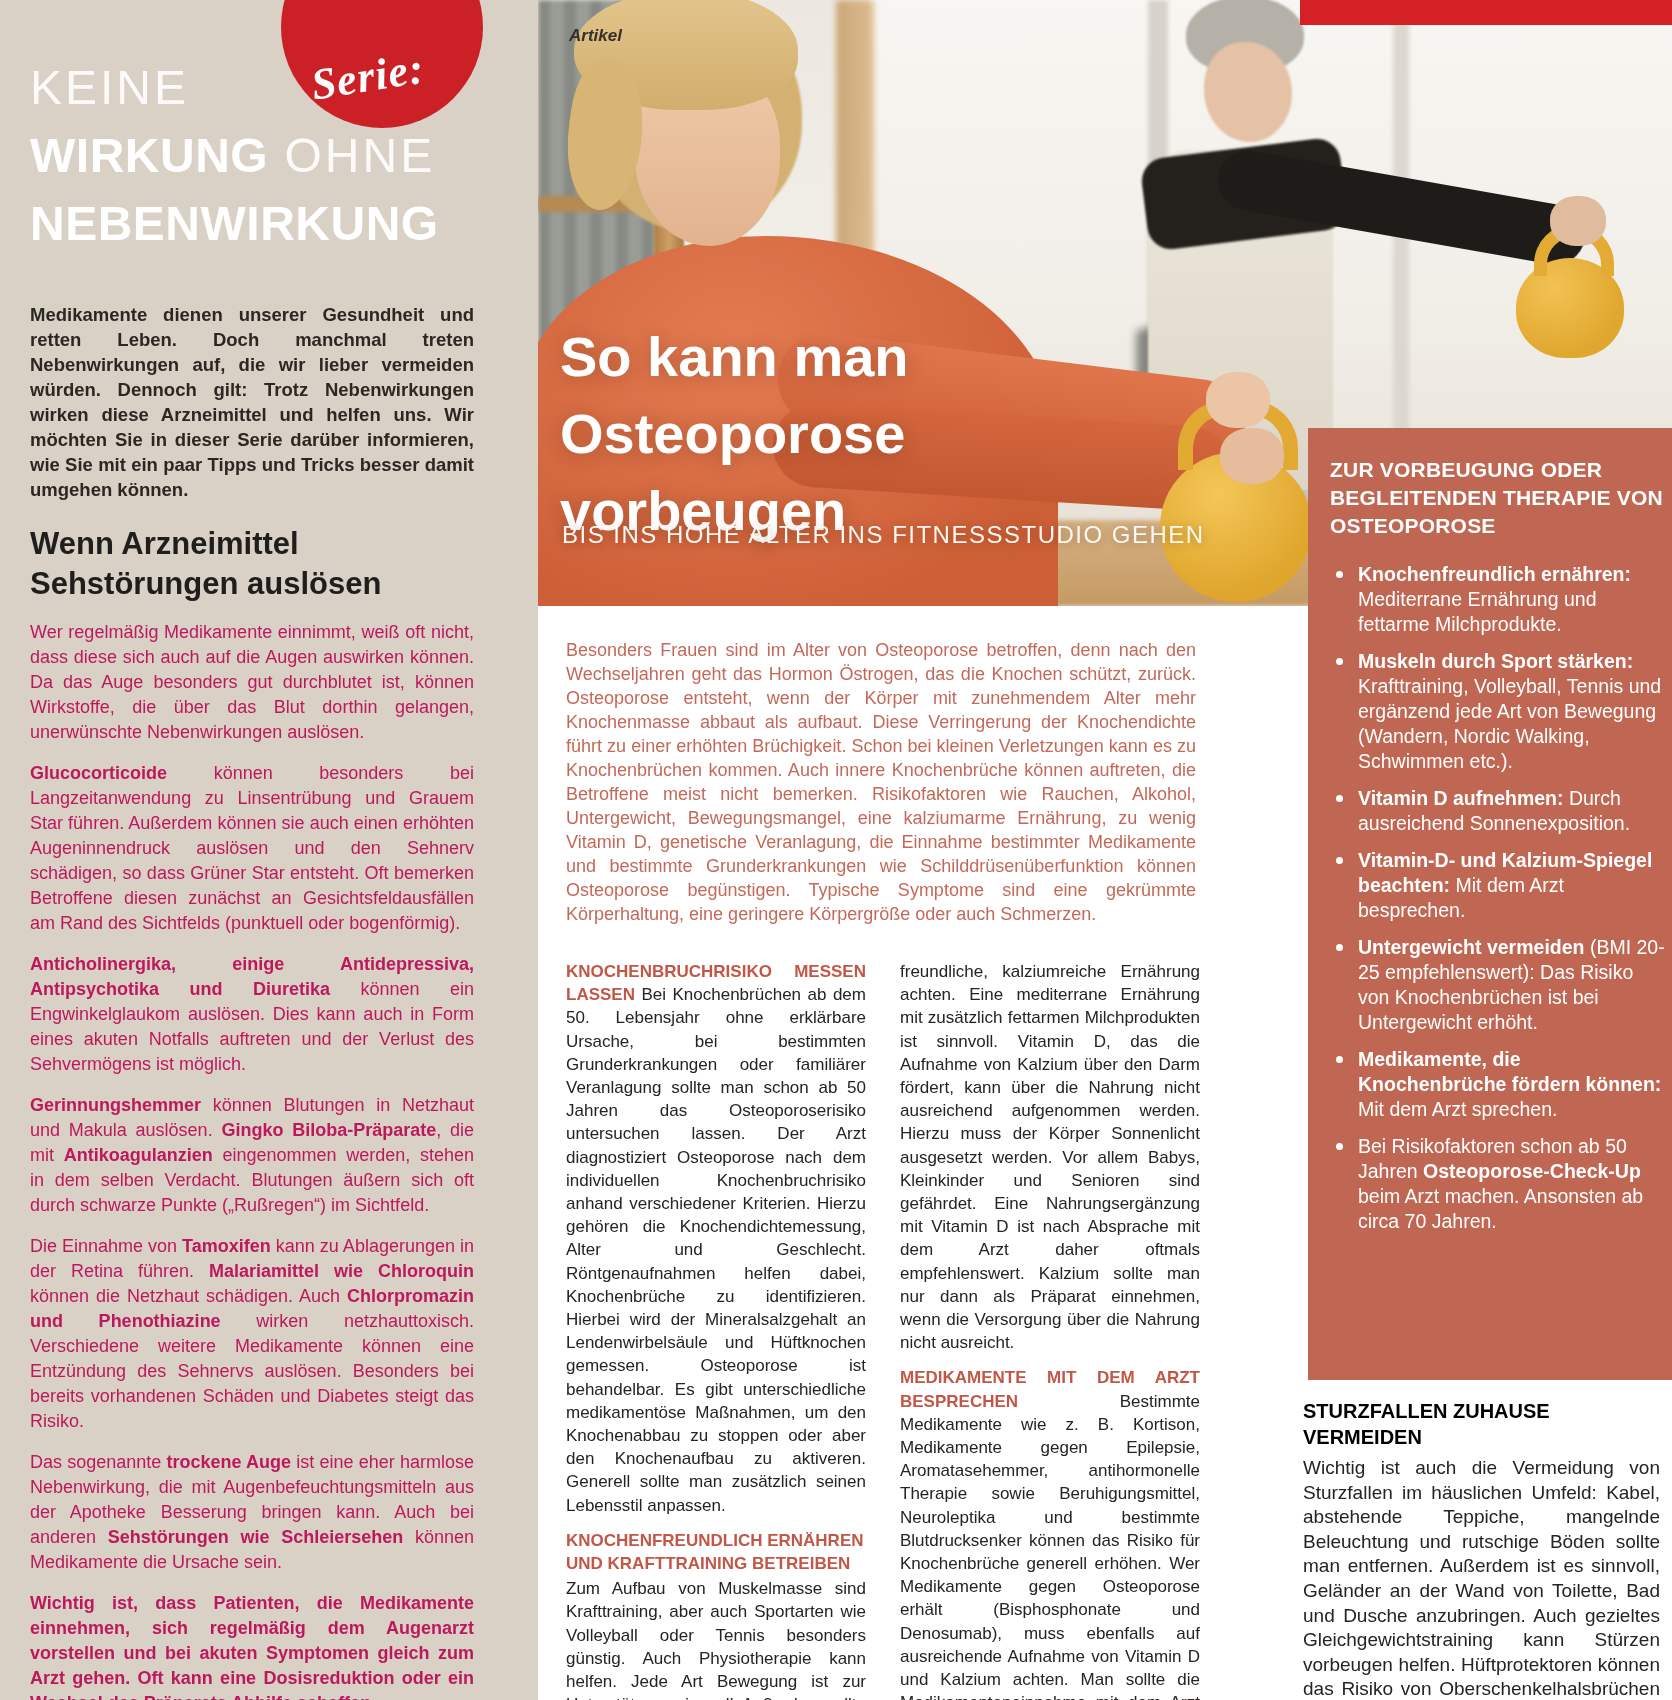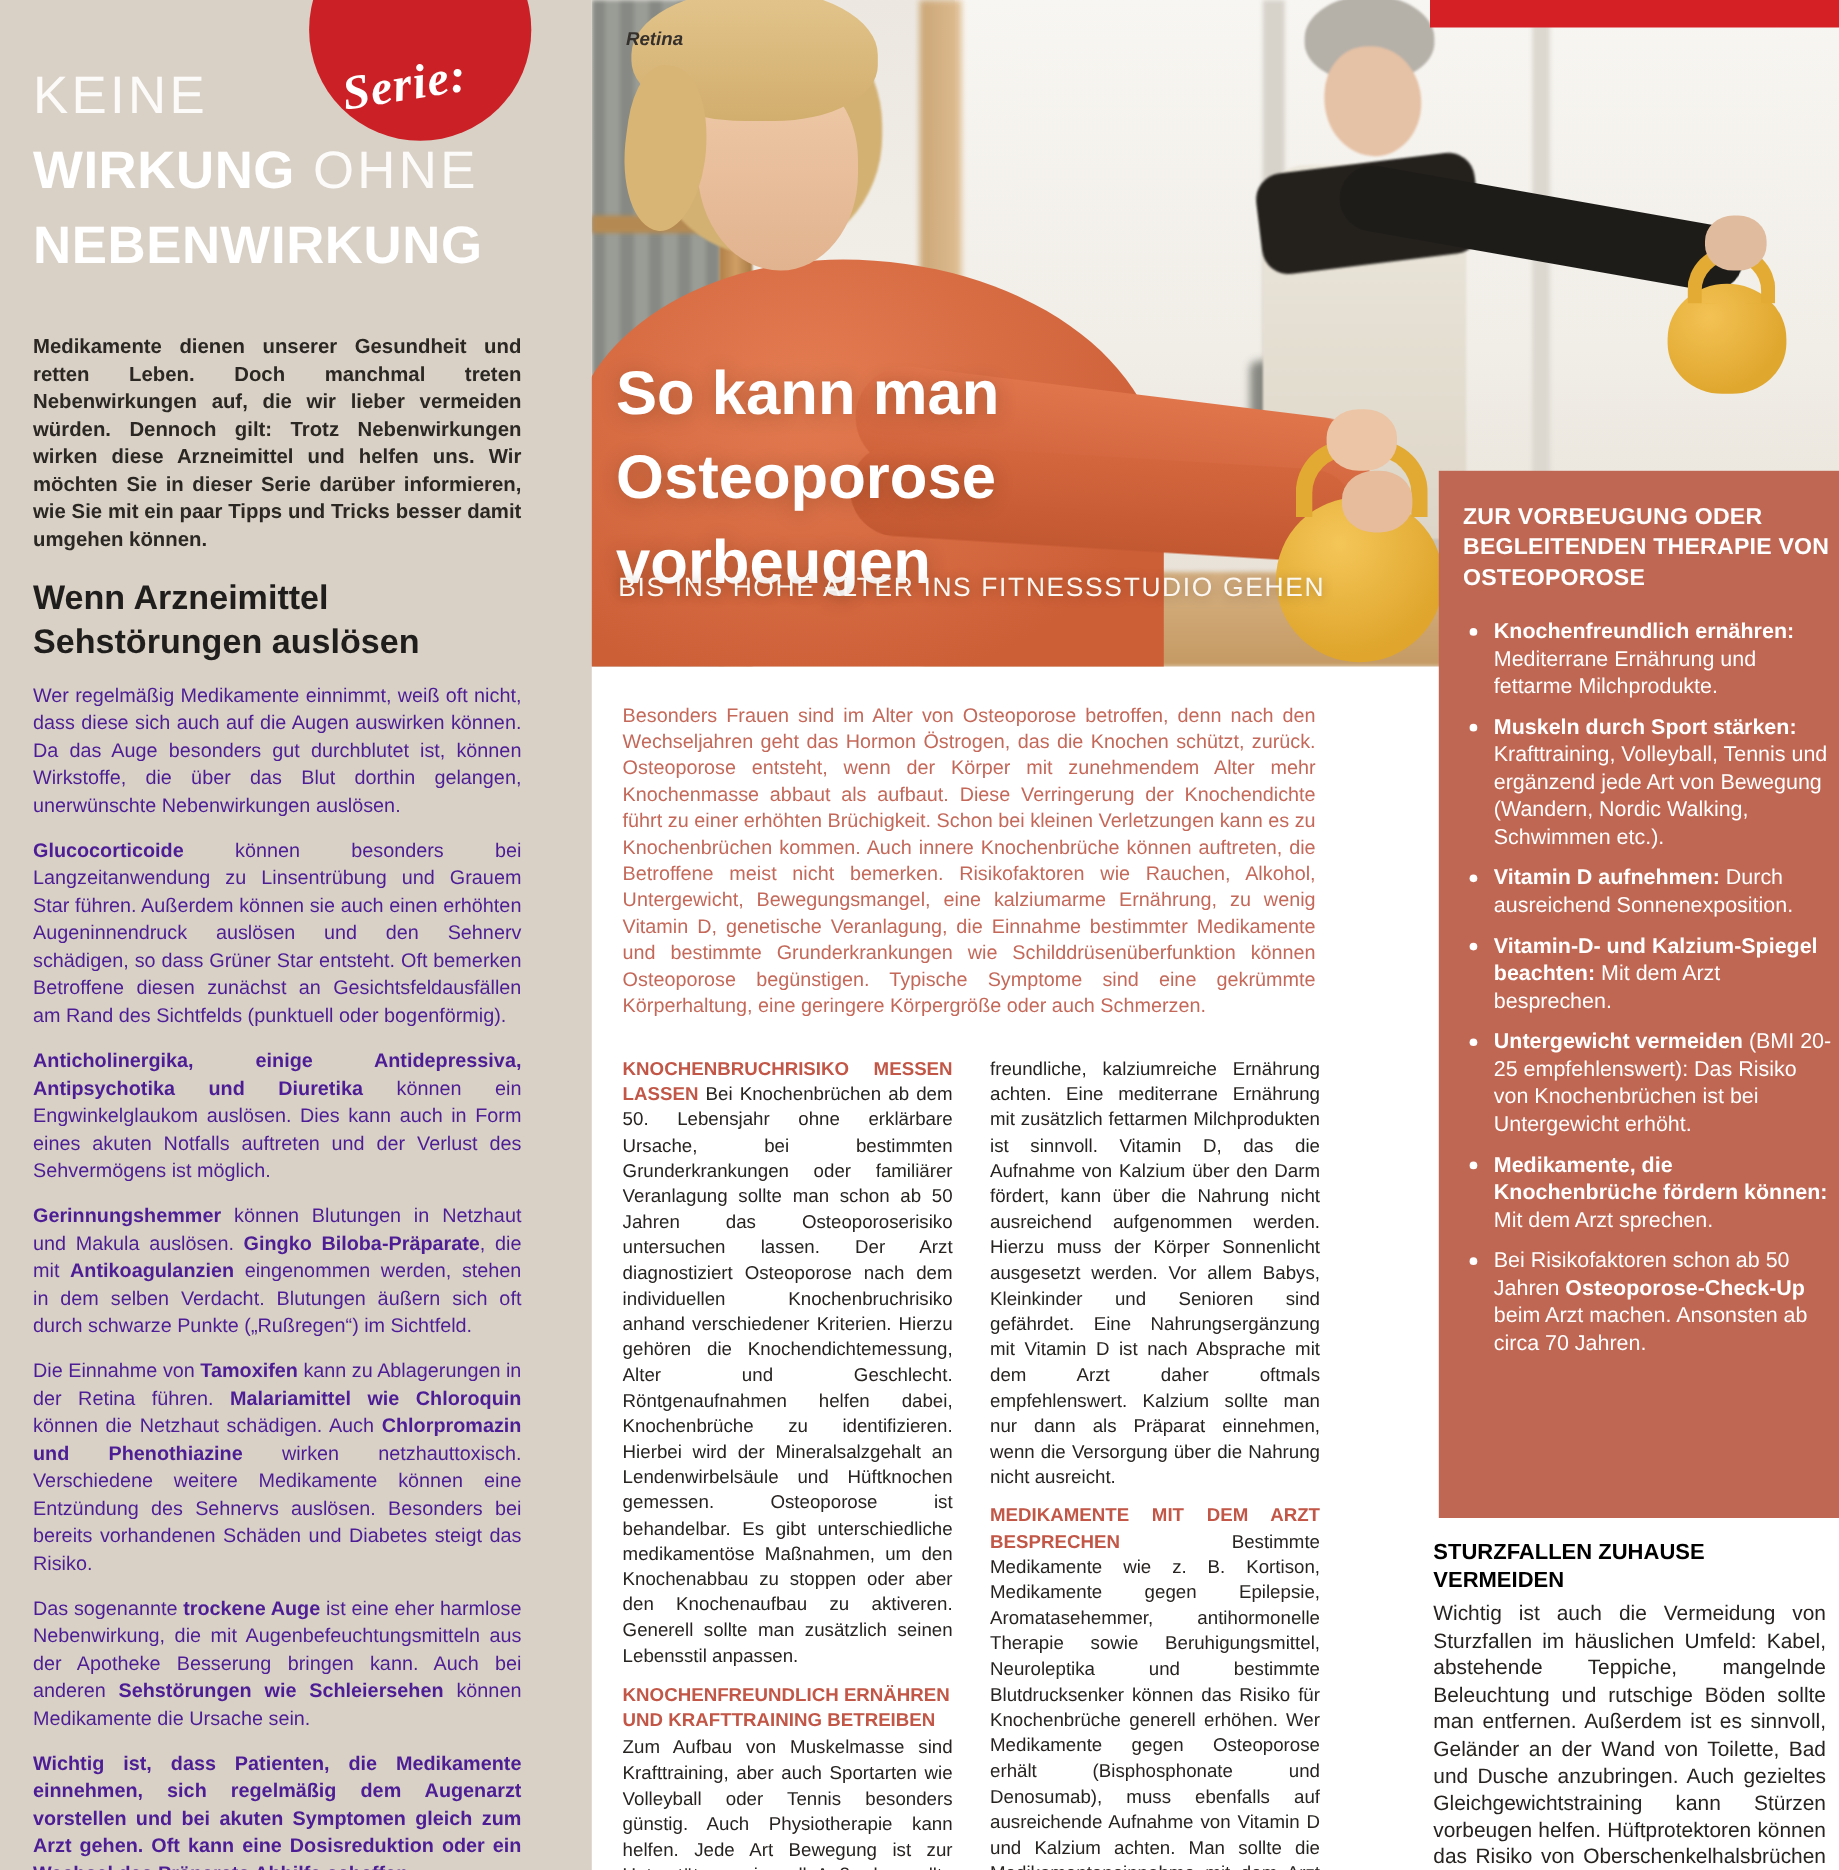--- a/index.html
+++ b/index.html
@@ -24,21 +24,21 @@
     font-family:"Liberation Serif", serif;font-style:italic;font-weight:700;
     font-size:44px;transform:rotate(-9deg);letter-spacing:1px;
   }
   .headline{color:#fff;font-size:48px;line-height:68px;font-weight:700;letter-spacing:.5px;}
   .headline .line{white-space:nowrap;}
   .headline .thin{font-weight:400;opacity:.93;letter-spacing:3px;}
   .intro{margin-top:44px;font-weight:700;font-size:18.5px;line-height:25px;
     text-align:justify;color:#2b2824;hyphens:auto;}
   .sec-head{margin-top:22px;font-size:31px;line-height:40px;font-weight:700;color:#1f1e1c;}
   .left-body .para{margin:16px 0 0;font-size:18px;line-height:25px;text-align:justify;
-    color:#4c1d95;hyphens:auto;}
+    color:#be185d;hyphens:auto;}
   .b{font-weight:700;}
 
   
   .hero{position:absolute;left:538px;top:0;width:1134px;height:606px;overflow:hidden;
     background:linear-gradient(180deg,#ece8e1,#f3f0ea 55%,#e7e0d4);}
   .hero .s{position:absolute;}
   .sc-window{left:330px;top:0;width:804px;height:525px;
     background:linear-gradient(180deg,#f8f6f2 0%,#f1eee8 60%,#e8e2d8 100%);}
   .sc-mullion1{left:610px;top:0;width:20px;height:500px;background:#d7d3cb;filter:blur(2px);}
   .sc-mullion2{left:855px;top:0;width:16px;height:460px;background:#dcd8d0;filter:blur(2px);}
@@ -189,21 +189,21 @@
   <div class="s w-arm2"></div>
   <div class="s kb1-bell"></div>
   <div class="s kb1-handle"></div>
   <div class="s w-hand1"></div>
   <div class="s w-hand2"></div>
   <div class="s w-hairback"></div>
   <div class="s w-face"></div>
   <div class="s w-hairtop"></div>
   <div class="s w-hairside"></div>
 
-  <div class="artikel">Retina</div>
+  <div class="artikel">Artikel</div>
   <div class="hero-title">
       <div class="line">So kann man</div>
       <div class="line">Osteoporose</div>
       <div class="line">vorbeugen</div>
     </div>
   <div class="hero-sub">BIS INS HOHE ALTER INS FITNESSSTUDIO GEHEN</div>
 </div>
 
 <div class="redbar"></div>
 

